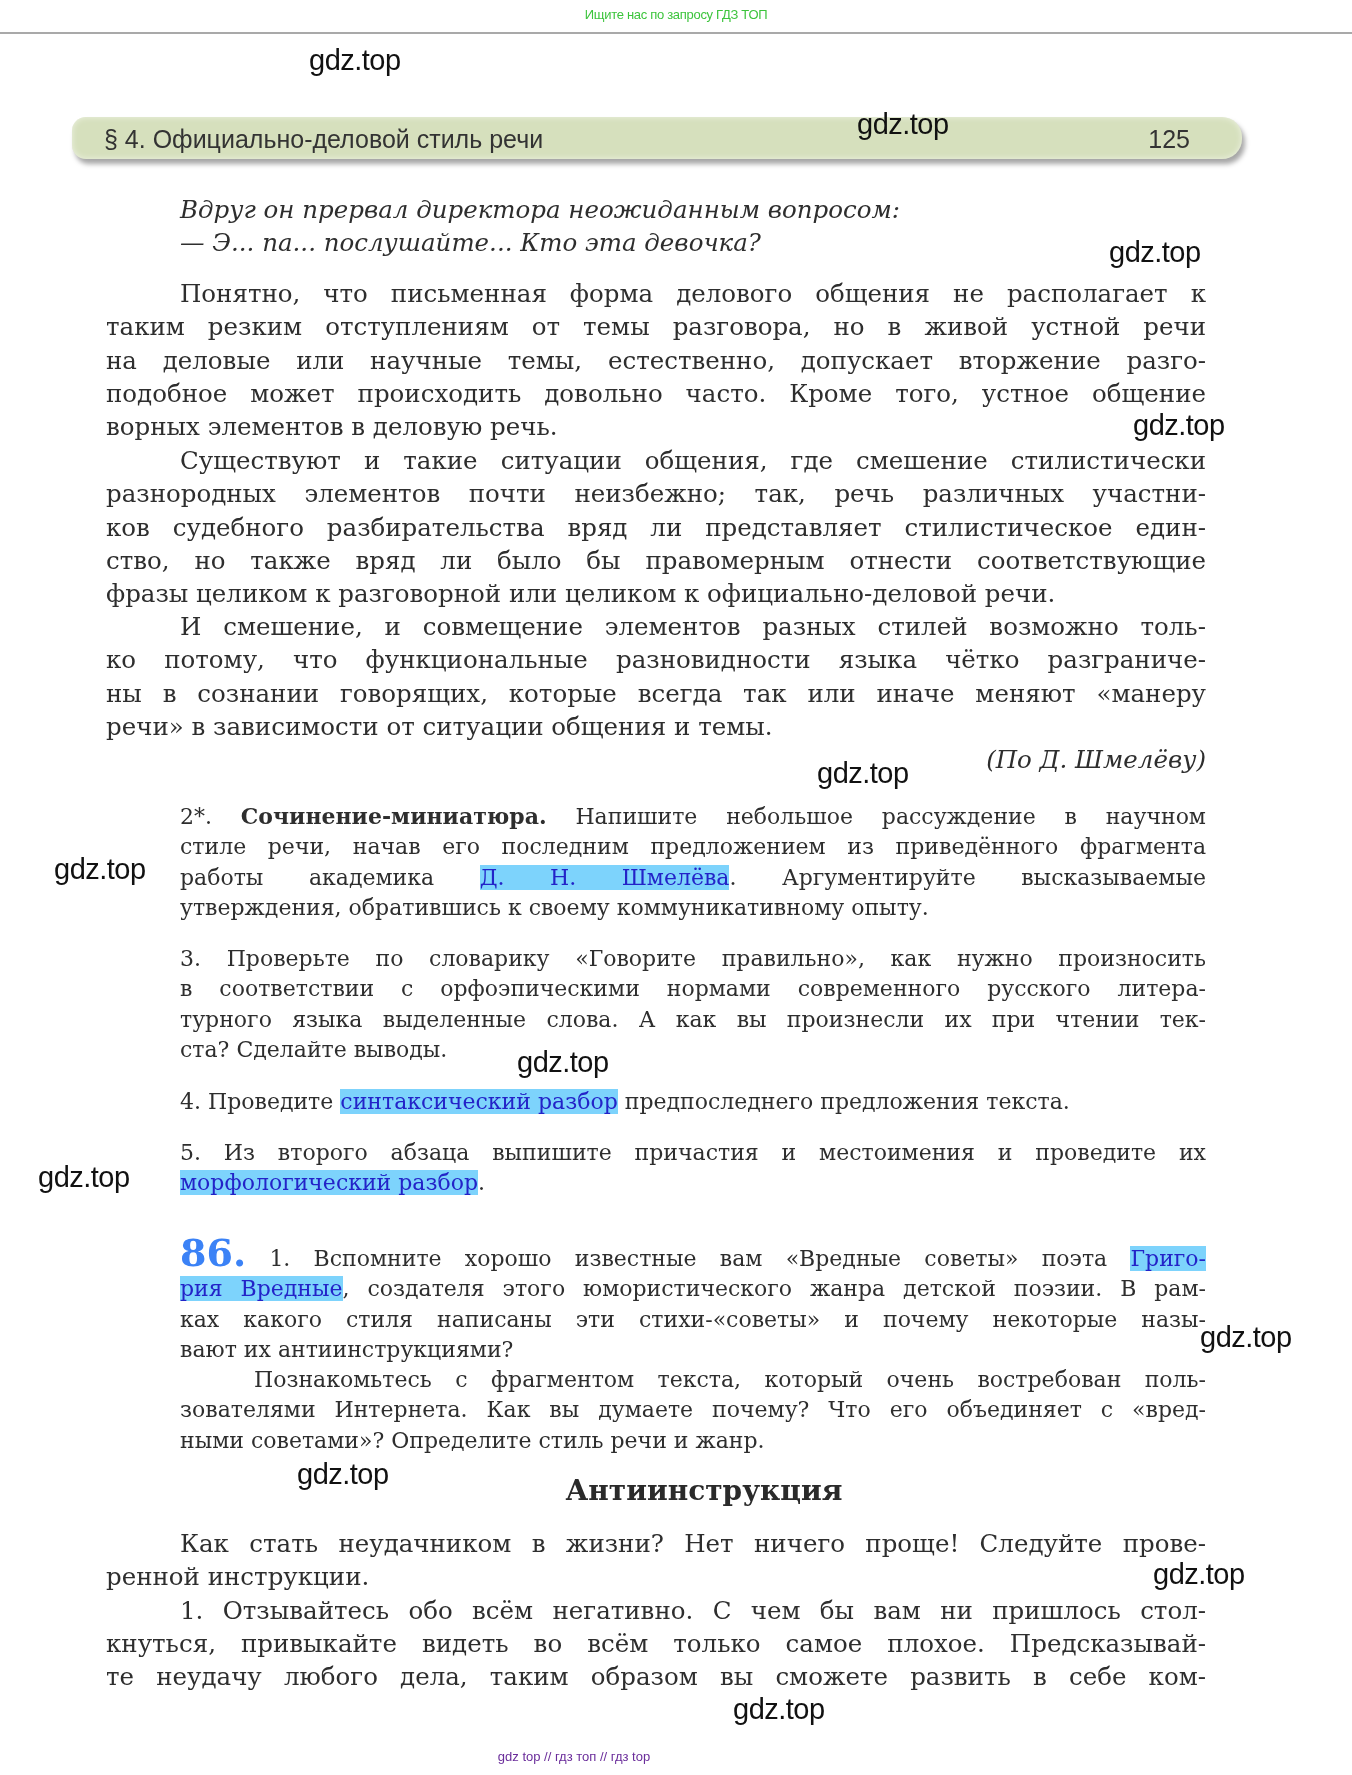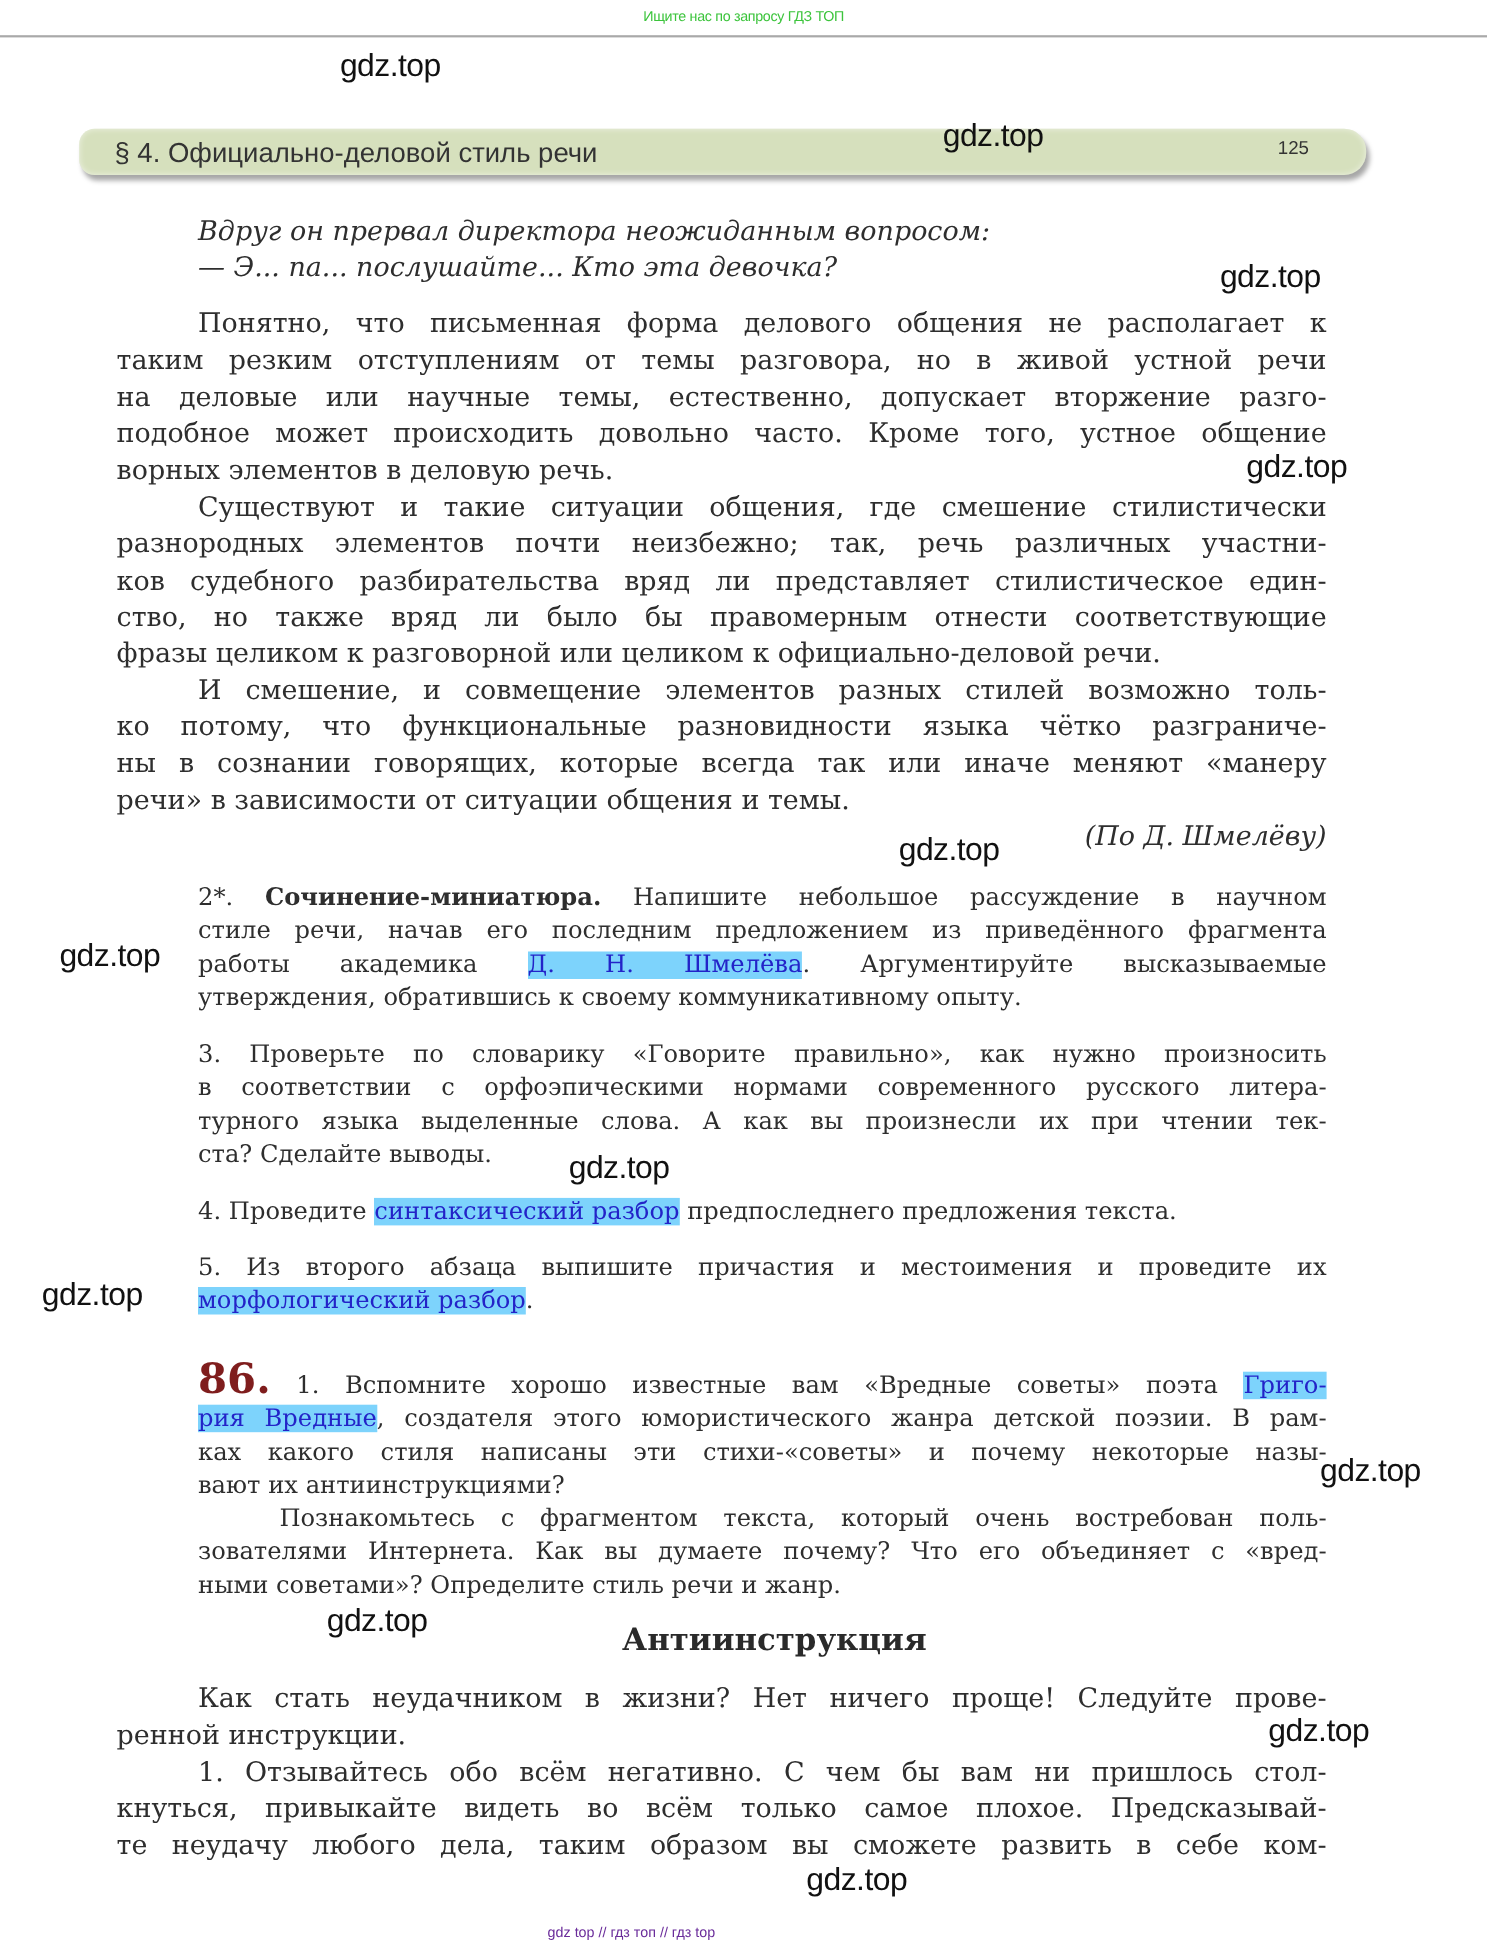--- a/index.html
+++ b/index.html
@@ -5,35 +5,35 @@
   html, body { margin: 0; padding: 0; background: #ffffff; }
   body { width: 1352px; height: 1775px; position: relative; overflow: hidden; font-family: "DejaVu Serif", serif; color: #2a2a2a; }
 
   .top-banner { position: absolute; left: 0; top: 0; width: 1352px; height: 32px; border-bottom: 2px solid #a9a9a9; text-align: center; }
   .top-banner span { display: inline-block; margin-top: 7px; font-family: "Liberation Sans", sans-serif; font-size: 13px; color: #3cc43c; letter-spacing: -0.3px; }
 
   .wm { position: absolute; font-family: "Liberation Sans", sans-serif; font-size: 29px; color: #111; letter-spacing: -0.5px; line-height: 1; }
 
   .header-bar { position: absolute; left: 72px; top: 117px; width: 1170px; height: 42px; background: #d6e0bd; border-radius: 14px 20px 20px 14px; box-shadow: 3px 5px 5px rgba(0,0,0,0.35), inset 0 0 6px rgba(255,255,255,0.6); }
   .header-title { position: absolute; left: 32px; top: 8px; font-family: "Liberation Sans", sans-serif; font-size: 25px; color: #333; }
-  .header-page { position: absolute; right: 52px; top: 8px; font-family: "Liberation Sans", sans-serif; font-size: 17px; color: #333; }
+  .header-page { position: absolute; right: 52px; top: 8px; font-family: "Liberation Sans", sans-serif; font-size: 25px; color: #333; }
 
   .txt { position: absolute; left: 106px; width: 1100px; font-size: 24.5px; line-height: 33.3px; text-align: justify; color: #2e2e2e; }
   .txt .ln { display: block; text-align: justify; text-align-last: justify; white-space: nowrap; }
   .txt .ln.last { text-align-last: left; }
   .indent { padding-left: 74px; }
   .italic { font-style: italic; }
 
   .ex { position: absolute; left: 180px; width: 1026px; font-size: 22px; line-height: 30.3px; color: #2e2e2e; }
   .ex .ln { display: block; text-align: justify; text-align-last: justify; white-space: nowrap; }
   .ex .ln.last { text-align-last: left; }
   .bold { font-weight: bold; }
   .link { color: #2323c8; background: #7dd3fc; }
 
-  .num86 { font-size: 38px; font-weight: bold; line-height: 1; color: #7f1d1d; }
+  .num86 { font-size: 38px; font-weight: bold; line-height: 1; color: #3b82f6; }
 
   .title-anti { position: absolute; left: 0; width: 1352px; top: 1474px; text-align: center; font-size: 28px; font-weight: bold; color: #2a2a2a; padding-left: 28px; }
 
   .footer { position: absolute; left: 0; width: 1148px; top: 1749px; text-align: center; font-family: "Liberation Sans", sans-serif; font-size: 13px; color: #6a2c9a; }
 </style>
 </head>
 <body>
 
 <div class="top-banner">
   <span>Ищите нас по запросу ГДЗ ТОП</span>

